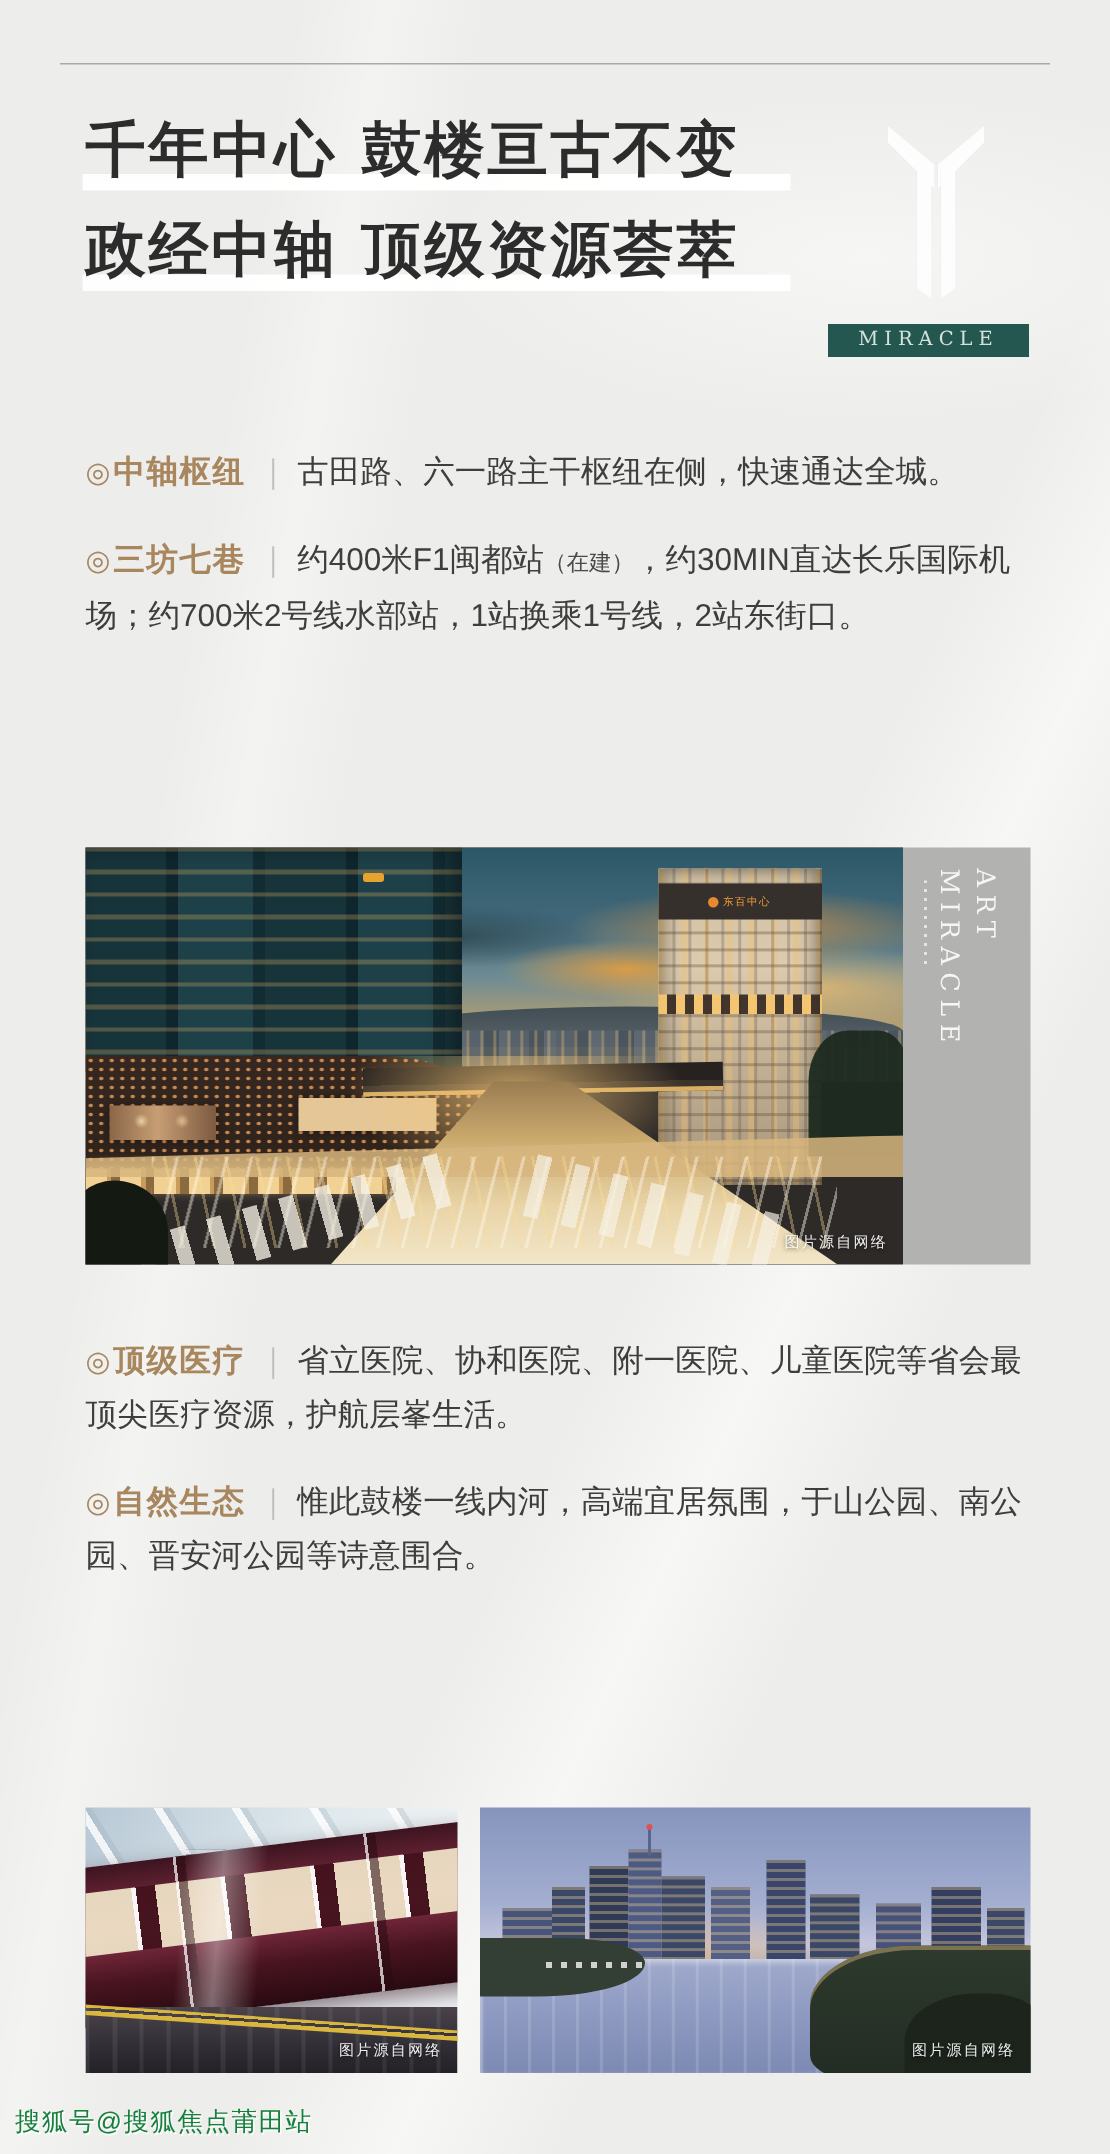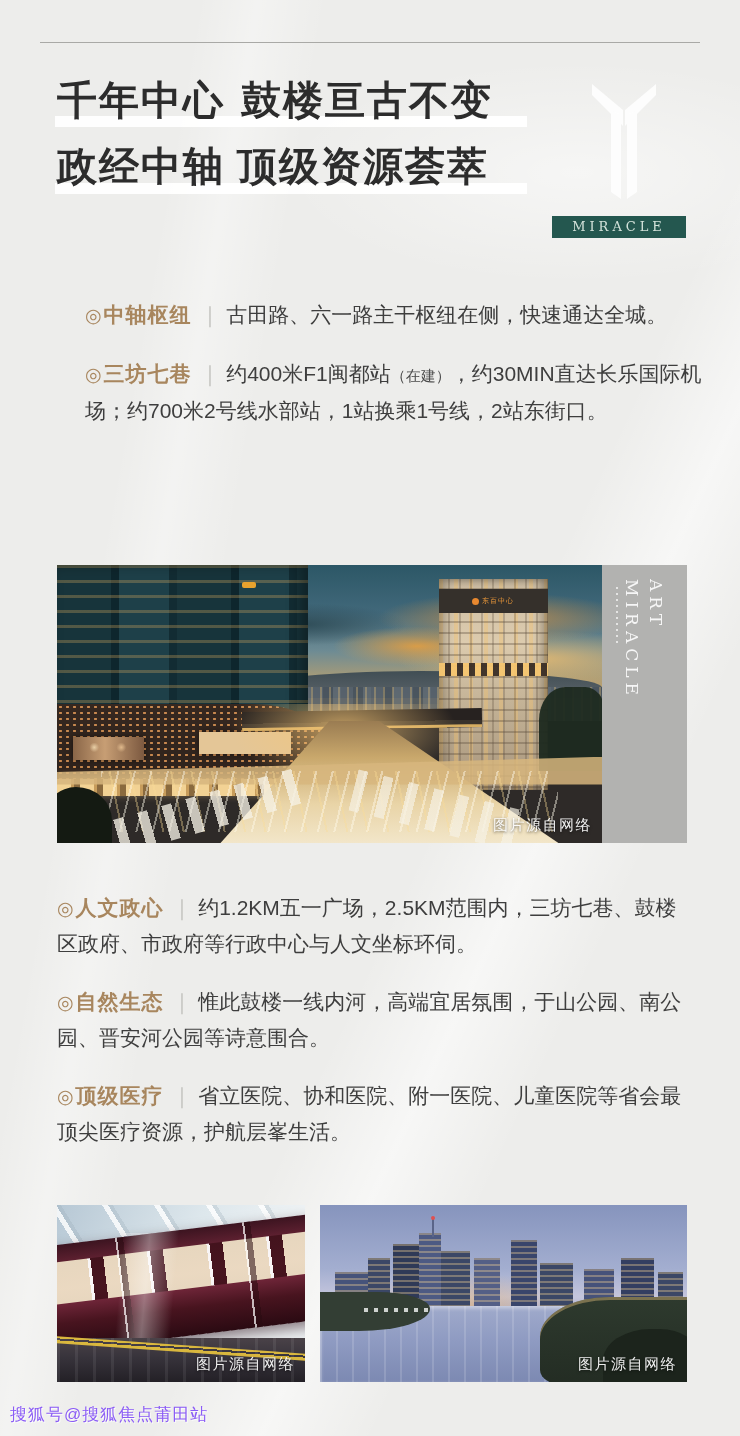--- a/index.html
+++ b/index.html
@@ -14,35 +14,35 @@
       linear-gradient(100deg, transparent 20%, rgba(255,255,255,.35) 26%, transparent 33%),
       radial-gradient(ellipse 420px 160px at 78% 12%, rgba(255,255,255,.5), transparent 70%);
   }
   .top-rule{ position:absolute; left:40px; top:42px; width:660px; height:1px; background:#a9a9a6; }
 
   
   .title{ position:absolute; left:57px; top:76px; font-family:"DejaVu Serif","Liberation Serif",serif; font-weight:bold; color:#2c2c2c; font-size:40px; letter-spacing:2px; }
   .title-line{ position:relative; display:inline-block; line-height:48px; margin-bottom:19px; white-space:nowrap; }
   .title-line::after{ content:""; position:absolute; left:-2px; right:-34px; bottom:-3px; height:11px; background:rgba(255,255,255,.95); z-index:-1; }
   .title-line{ z-index:1; }
-  .title .l2{ display:block;font-family:Liberation Serif, serif; }
+  .title .l2{ display:block; }
 
   .logo{ position:absolute; left:592px; top:84px; width:64px; height:124px; }
   .logo div{ position:absolute; background:rgba(253,253,253,.95); box-shadow:0 0 8px rgba(175,175,172,.45); }
   .logo .wing-l{ left:0; top:0; width:31px; height:42px; clip-path:polygon(0 0,100% 62%,100% 100%,0 26%); }
   .logo .wing-r{ right:0; top:0; width:31px; height:42px; clip-path:polygon(0 62%,100% 0,100% 26%,0 100%); }
   .logo .slab-l{ left:19px; top:27px; width:10px; height:88px; clip-path:polygon(0 0,100% 4%,100% 100%,0 92%); }
   .logo .slab-r{ left:35px; top:27px; width:10px; height:88px; clip-path:polygon(0 4%,100% 0,100% 92%,0 100%); }
   .wordmark{ position:absolute; left:552px; top:216px; width:134px; height:22px; background:#24574f;
     color:#d3e2da; font-family:"DejaVu Serif","Liberation Serif",serif; font-size:13px; letter-spacing:4px;
     text-align:center; line-height:22px; }
 
   
   .bullets{ position:absolute; left:57px; width:636px; font-size:21px; line-height:35px; color:#3e3e3e; }
-  .bullets-top{ top:297px;margin-left:28px; }
+  .bullets-top{ top:297px; }
   .bullets-bottom{ top:890px; }
   .bullet{ margin-bottom:23px; }
   .bullet .marker{ color:#a8865e; font-size:19px; margin-right:2px; }
   .bullet .label{ color:#a8865e; font-weight:bold; letter-spacing:1px; }
   .bullet .sep{ color:#bdbdb9; margin:0 6px 0 8px; }
   .bullet .note{ font-size:15px; color:#4a4a4a; }
 
   
   .photo-main{ position:absolute; left:57px; top:565px; width:630px; height:278px; display:flex; }
   .pm-img{ position:relative; width:545px; height:278px; overflow:hidden; background:#2e2a28; }
@@ -121,21 +121,21 @@
   .pm-tree{ position:absolute; left:-2%; top:80%; width:12%; height:22%; background:#141a12; border-radius:50% 60% 0 0; }
 
   .pm-band{ position:relative; width:85px; height:278px; background:#b2b2b0; }
   .band-label{ position:absolute; left:66px; top:14px; transform:rotate(90deg); transform-origin:0 0;
     font-family:"DejaVu Serif","Liberation Serif",serif; color:rgba(255,255,255,.88);
     font-size:17px; letter-spacing:5px; line-height:24px; white-space:nowrap; }
   .band-tag{ position:absolute; left:14px; top:22px; width:2px; height:58px;
     background:repeating-linear-gradient(180deg, rgba(255,255,255,.65) 0 2px, transparent 2px 6px); }
 
   .photo-caption{ position:absolute; right:10px; bottom:8px; color:rgba(255,255,255,.92);
-    font-size:15px; letter-spacing:1.5px; text-shadow:0 1px 3px rgba(0,0,0,.6); z-index:5; }
+    font-size:10px; letter-spacing:1.5px; text-shadow:0 1px 3px rgba(0,0,0,.6); z-index:5; }
 
   
   .photo-row{ position:absolute; left:57px; top:1205px; width:630px; height:177px; display:flex; gap:15px; }
   .ph{ position:relative; height:177px; overflow:hidden; }
   .ph-metro{ width:248px; background:linear-gradient(115deg,#b7c8d5 0%,#dde7ec 45%,#eef2f4 75%); }
   .mt-beams{ position:absolute; inset:0; clip-path:polygon(0 0,100% 0,100% 26%,0 100%); opacity:.85;
     background:repeating-linear-gradient(58deg, rgba(255,255,255,.95) 0 5px, rgba(150,168,180,.3) 5px 9px, transparent 9px 44px); }
   .mt-bldg{ position:absolute; left:27%; top:16%; width:11%; height:34%; opacity:.65;
     background:repeating-linear-gradient(180deg, rgba(255,255,255,.5) 0 3px, #7d8fa6 3px 9px); }
   .mt-train{ position:absolute; left:-4%; top:14%; width:110%; height:60%; transform:rotate(-7deg);
@@ -179,21 +179,21 @@
     box-shadow:inset 0 2px 4px rgba(255,255,255,.5); }
   .ct-bank-l{ position:absolute; left:-4%; top:49%; width:34%; height:22%; background:#333e34; border-radius:0 45% 60% 0; }
   .ct-boats{ position:absolute; left:12%; top:58%; width:18%; height:4px; opacity:.9;
     background:repeating-linear-gradient(90deg, rgba(255,255,255,.85) 0 4px, transparent 4px 10px); }
   .ct-bank-r{ position:absolute; right:-2%; top:52%; width:42%; height:50%;
     background:linear-gradient(180deg,#2e3a2e,#232c23); border-radius:45% 0 0 18%;
     box-shadow:inset 0 3px 0 rgba(240,200,130,.4); }
   .ct-tree-r{ position:absolute; right:-3%; bottom:-6%; width:26%; height:36%; background:#1c241c; border-radius:50% 40% 0 0; }
 
   .watermark{ position:absolute; left:10px; top:1403px; font-size:17px; letter-spacing:1px;
-    color:#8b5cf6; text-shadow:1px 1px 0 rgba(255,255,255,.8); }
+    color:#15803d; text-shadow:1px 1px 0 rgba(255,255,255,.8); }
 </style>
 </head>
 <body>
 
 <div class="page">
 
   <div class="top-rule"></div>
 
   <h1 class="title">
     <span class="title-line l1">千年中心 鼓楼亘古不变</span>
@@ -250,27 +250,24 @@
       <div class="band-label">
         <div>ART</div>
         <div>MIRACLE</div>
       </div>
       <div class="band-tag"></div>
     </div>
   </figure>
 
   <section class="bullets bullets-bottom">
     <p class="bullet">
-      <span class="marker">◎</span><span class="label">人文政心</span><span class="sep">｜</span><span class="text">约1.2KM五一广场，2.5KM范围内，三坊七巷、鼓楼区政府、市政府等行政中心与人文坐标环伺。</span>
+      <span class="marker">◎</span><span class="label">顶级医疗</span><span class="sep">｜</span><span class="text">省立医院、协和医院、附一医院、儿童医院等省会最顶尖医疗资源，护航层峯生活。</span>
     </p>
     <p class="bullet">
       <span class="marker">◎</span><span class="label">自然生态</span><span class="sep">｜</span><span class="text">惟此鼓楼一线内河，高端宜居氛围，于山公园、南公园、晋安河公园等诗意围合。</span>
-    </p>
-    <p class="bullet">
-      <span class="marker">◎</span><span class="label">顶级医疗</span><span class="sep">｜</span><span class="text">省立医院、协和医院、附一医院、儿童医院等省会最顶尖医疗资源，护航层峯生活。</span>
     </p>
   </section>
 
   <div class="photo-row">
     <figure class="ph ph-metro">
       <div class="mt-beams"></div>
       <div class="mt-bldg"></div>
       <div class="mt-train">
         <div class="mt-windows"></div>
         <div class="mt-doors"></div>

